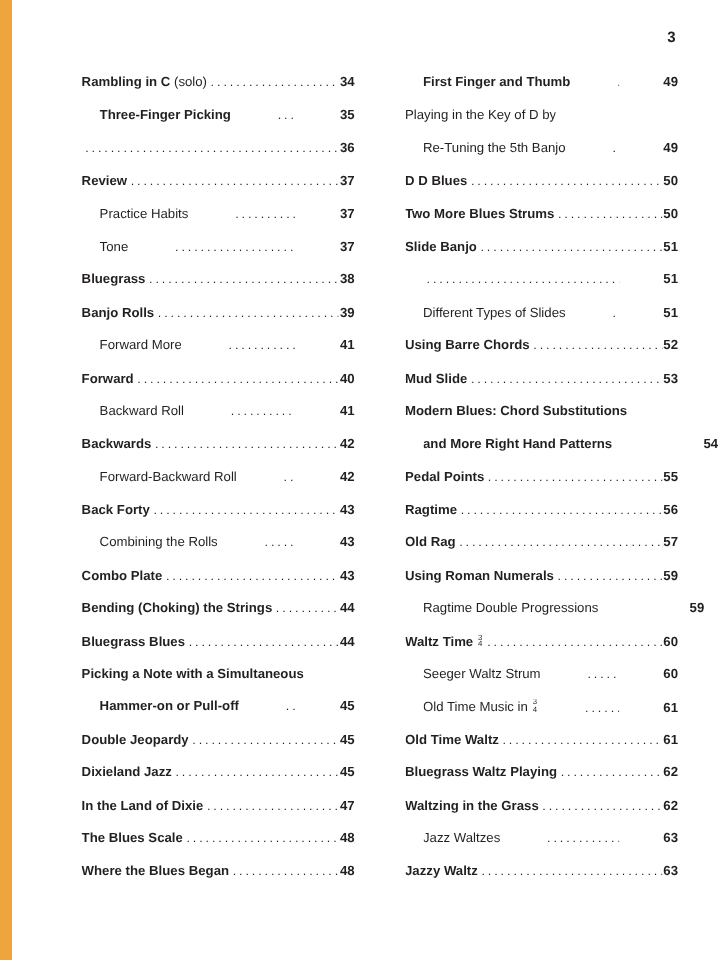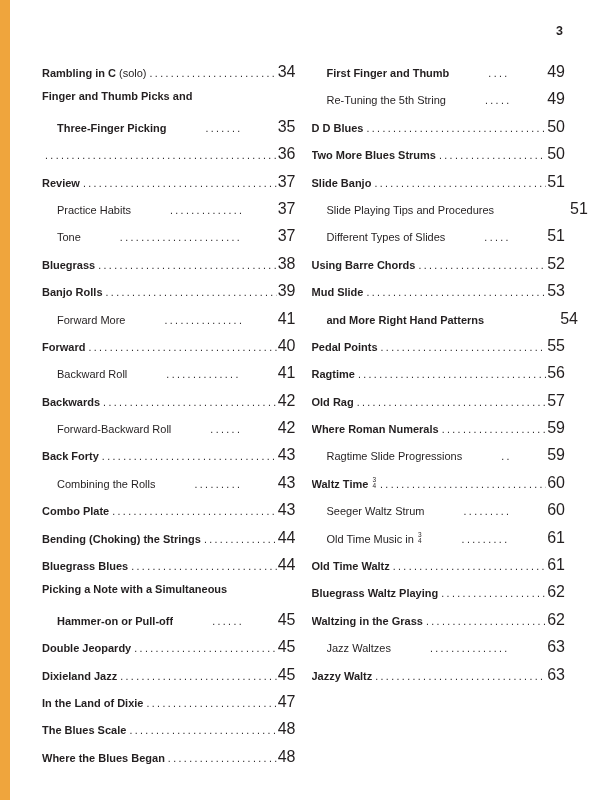--- a/index.html
+++ b/index.html
@@ -8,48 +8,45 @@
     background:#ffffff;
     font-family:"Liberation Sans", sans-serif;
     color:#231f20;
     position:relative;
     overflow:hidden;
   }
   .edge-stripe { position:absolute; left:0; top:0; width:10px; height:800px; }
   .page-number { position:absolute; top:24px; right:37px; font-size:12.5px; font-weight:700; }
   .columns { position:absolute; top:63px; left:42px; right:35px; display:flex; gap:16px; }
   .col { flex:1 1 0; min-width:0; }
-  .entry { display:flex; align-items:baseline; height:27.4px; font-size:11px; }
+  .entry { display:flex; align-items:baseline; height:27.4px; font-size:11px;margin-left:26px; }
   .entry.indent { padding-left:15px;gap:36px; }
   .b { font-weight:700; }
   .txt { white-space:nowrap; flex:0 0 auto; max-width:100%; overflow:hidden; }
   .leader {
     flex:1 1 0; overflow:hidden; white-space:nowrap;
     letter-spacing:2.4px; margin:0 1px 0 3px; font-size:10.5px;
   }
-  .pg { flex:0 0 auto; font-size:16px; }
+  .pg { flex:0 0 auto; font-size:11px;font-weight:bold; }
   .frac { display:inline-block; font-size:6.5px; line-height:5.6px; text-align:center; margin:0 1px; font-weight:inherit; }
   .frac span { display:block; }
 </style>
 </head>
 <body style="color: rgb(35, 31, 32);">
 
 <div class="page">
   <div class="edge-stripe" style="background: rgb(239, 165, 61);"></div>
   <div class="page-number">3</div>
   <div class="columns">
     <div class="col" id="col-left">
         <div class="entry">
           <span class="txt"><span class="b">Rambling in C</span><span> (solo)</span></span>
           <span class="leader">........................................................................................................................</span>
           <span class="pg">34</span>
         </div>
-        <div class="entry">
-          <span class="txt"><span class="b">Finger and Thumb Picks and</span></span>
-        </div>
         <div class="entry indent">
           <span class="txt"><span class="b">Three-Finger Picking</span></span>
           <span class="leader">........................................................................................................................</span>
           <span class="pg">35</span>
         </div>
         <div class="entry">
           <span class="leader">........................................................................................................................</span>
           <span class="pg">36</span>
         </div>
         <div class="entry">
@@ -160,60 +157,65 @@
           <span class="leader">........................................................................................................................</span>
           <span class="pg">48</span>
         </div>
       </div>
     <div class="col" id="col-right">
         <div class="entry indent">
           <span class="txt"><span class="b">First Finger and Thumb</span></span>
           <span class="leader">........................................................................................................................</span>
           <span class="pg">49</span>
         </div>
-        <div class="entry indent">
-          <span class="txt"><span>Re-Tuning the 5th String</span></span>
+        <div class="entry">
+          <span class="txt"><span>Playing in the Key of D by</span></span>
+        </div>
+        <div class="entry indent">
+          <span class="txt"><span>Re-Tuning the 5th Banjo</span></span>
           <span class="leader">........................................................................................................................</span>
           <span class="pg">49</span>
         </div>
         <div class="entry">
           <span class="txt"><span class="b">D D Blues</span></span>
           <span class="leader">........................................................................................................................</span>
           <span class="pg">50</span>
         </div>
         <div class="entry">
           <span class="txt"><span class="b">Two More Blues Strums</span></span>
           <span class="leader">........................................................................................................................</span>
           <span class="pg">50</span>
         </div>
         <div class="entry">
           <span class="txt"><span class="b">Slide Banjo</span></span>
           <span class="leader">........................................................................................................................</span>
           <span class="pg">51</span>
         </div>
         <div class="entry indent">
-          <span class="txt"><span>Slide Playing Tips and Procedures</span></span>
           <span class="leader">........................................................................................................................</span>
           <span class="pg">51</span>
         </div>
         <div class="entry indent">
           <span class="txt"><span>Different Types of Slides</span></span>
           <span class="leader">........................................................................................................................</span>
           <span class="pg">51</span>
         </div>
         <div class="entry">
           <span class="txt"><span class="b">Using Barre Chords</span></span>
           <span class="leader">........................................................................................................................</span>
           <span class="pg">52</span>
         </div>
         <div class="entry">
           <span class="txt"><span class="b">Mud Slide</span></span>
           <span class="leader">........................................................................................................................</span>
           <span class="pg">53</span>
         </div>
+        <div class="entry">
+          <span class="txt"><span class="b">Modern Blues: Chord Substitutions</span></span>
+        </div>
         <div class="entry indent">
           <span class="txt"><span class="b">and More Right Hand Patterns</span></span>
           <span class="leader">........................................................................................................................</span>
           <span class="pg">54</span>
         </div>
         <div class="entry">
           <span class="txt"><span class="b">Pedal Points</span></span>
           <span class="leader">........................................................................................................................</span>
           <span class="pg">55</span>
         </div>
@@ -221,26 +223,26 @@
           <span class="txt"><span class="b">Ragtime</span></span>
           <span class="leader">........................................................................................................................</span>
           <span class="pg">56</span>
         </div>
         <div class="entry">
           <span class="txt"><span class="b">Old Rag</span></span>
           <span class="leader">........................................................................................................................</span>
           <span class="pg">57</span>
         </div>
         <div class="entry">
-          <span class="txt"><span class="b">Where Roman Numerals</span></span>
+          <span class="txt"><span class="b">Using Roman Numerals</span></span>
           <span class="leader">........................................................................................................................</span>
           <span class="pg">59</span>
         </div>
         <div class="entry indent">
-          <span class="txt"><span>Ragtime Slide Progressions</span></span>
+          <span class="txt"><span>Ragtime Double Progressions</span></span>
           <span class="leader">........................................................................................................................</span>
           <span class="pg">59</span>
         </div>
         <div class="entry">
           <span class="txt"><span class="b">Waltz Time </span><span class="frac b"><span>3</span><span>4</span></span></span>
           <span class="leader">........................................................................................................................</span>
           <span class="pg">60</span>
         </div>
         <div class="entry indent">
           <span class="txt"><span>Seeger Waltz Strum</span></span>

